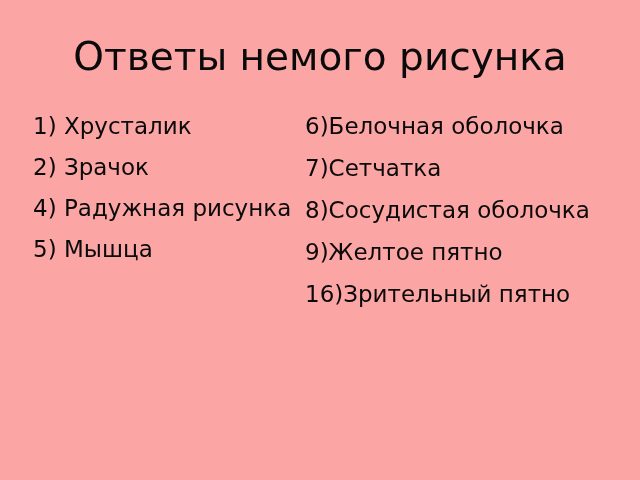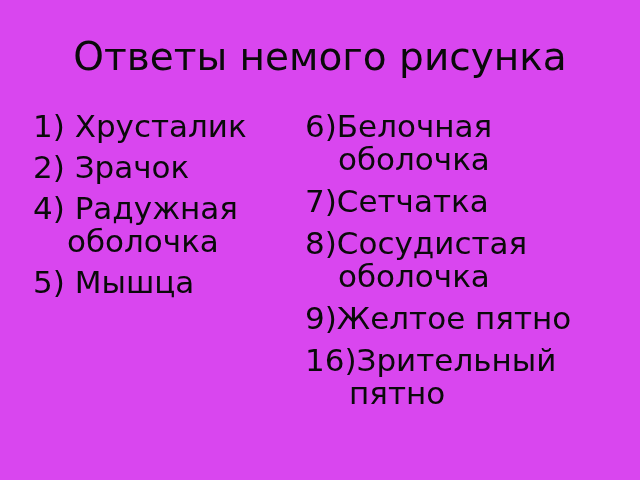--- a/index.html
+++ b/index.html
@@ -9,21 +9,21 @@
   body {
     width: 640px;
     height: 480px;
     overflow: hidden;
     font-family: "DejaVu Sans", sans-serif;
   }
   #slide {
     position: relative;
     width: 640px;
     height: 480px;
-    background: #d946ef;
+    background: #fca5a5;
     box-sizing: border-box;
   }
   #slide-title {
     position: absolute;
     left: 40px;
     top: 34px;
     width: 560px;
     text-align: center;
     font-size: 39px;
     line-height: 46px;
@@ -54,21 +54,21 @@
     padding-right: 26px;
   }
   .answer-list {
     list-style: none;
     margin: 0;
     padding: 0;
   }
   .answer-item {
     display: block;
     color: #0a0a0a;
-    font-size: 31px;
+    font-size: 23px;
     line-height: 33px;
     margin-bottom: 8px;
     padding-left: 34px;
     text-indent: -34px;
   }
   #column-right .answer-item {
     padding-left: 33px;
     text-indent: -33px;
     margin-bottom: 9px;
   }
@@ -98,21 +98,21 @@
         <div class="answer-item">
           <span class="marker">1) </span><span class="answer-text">Хрусталик</span>
         </div>
 
         <div class="answer-item">
           <span class="marker">2) </span><span class="answer-text">Зрачок</span>
         </div>
 
 
         <div class="answer-item">
-          <span class="marker">4) </span><span class="answer-text">Радужная оболочка</span>
+          <span class="marker">4) </span><span class="answer-text">Радужная рисунка</span>
         </div>
 
         <div class="answer-item">
           <span class="marker">5) </span><span class="answer-text">Мышца</span>
         </div>
 
       </div>
     </div>
 
     <div class="column" id="column-right">

